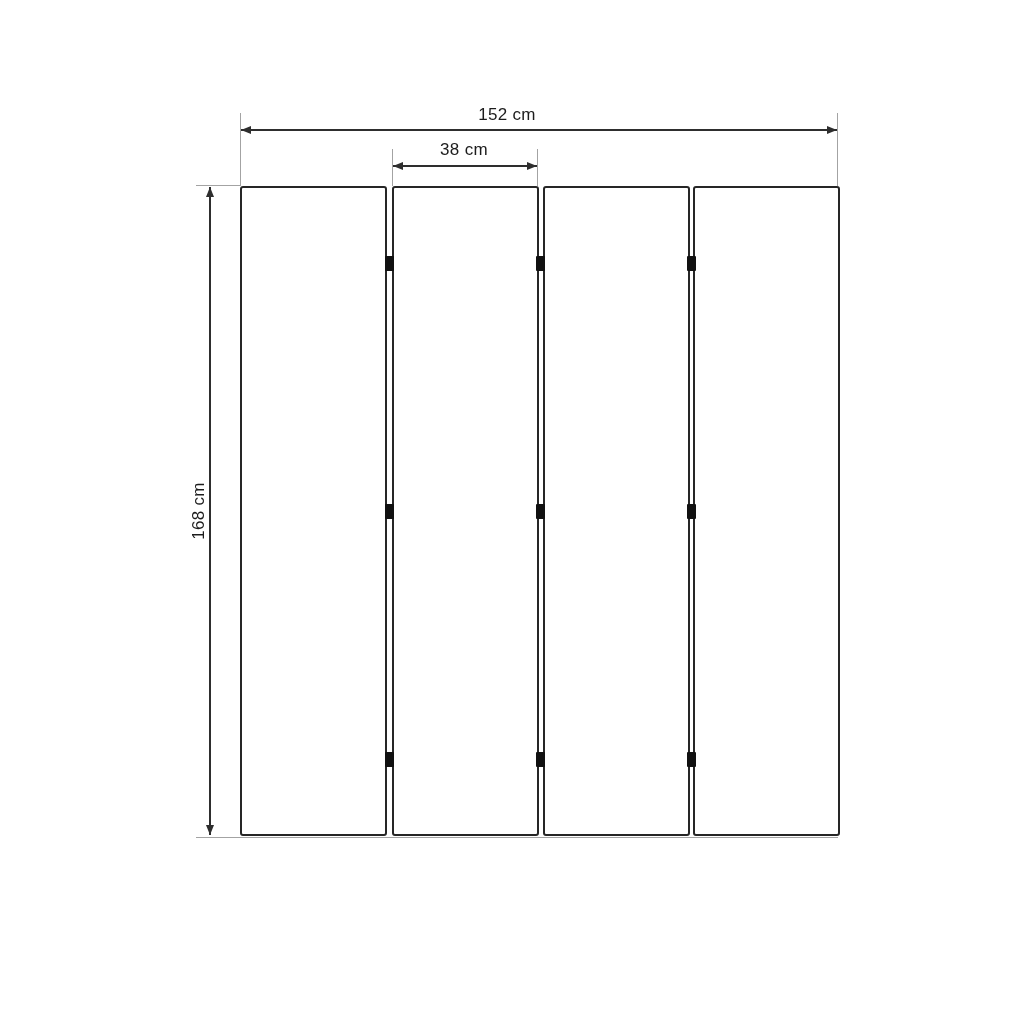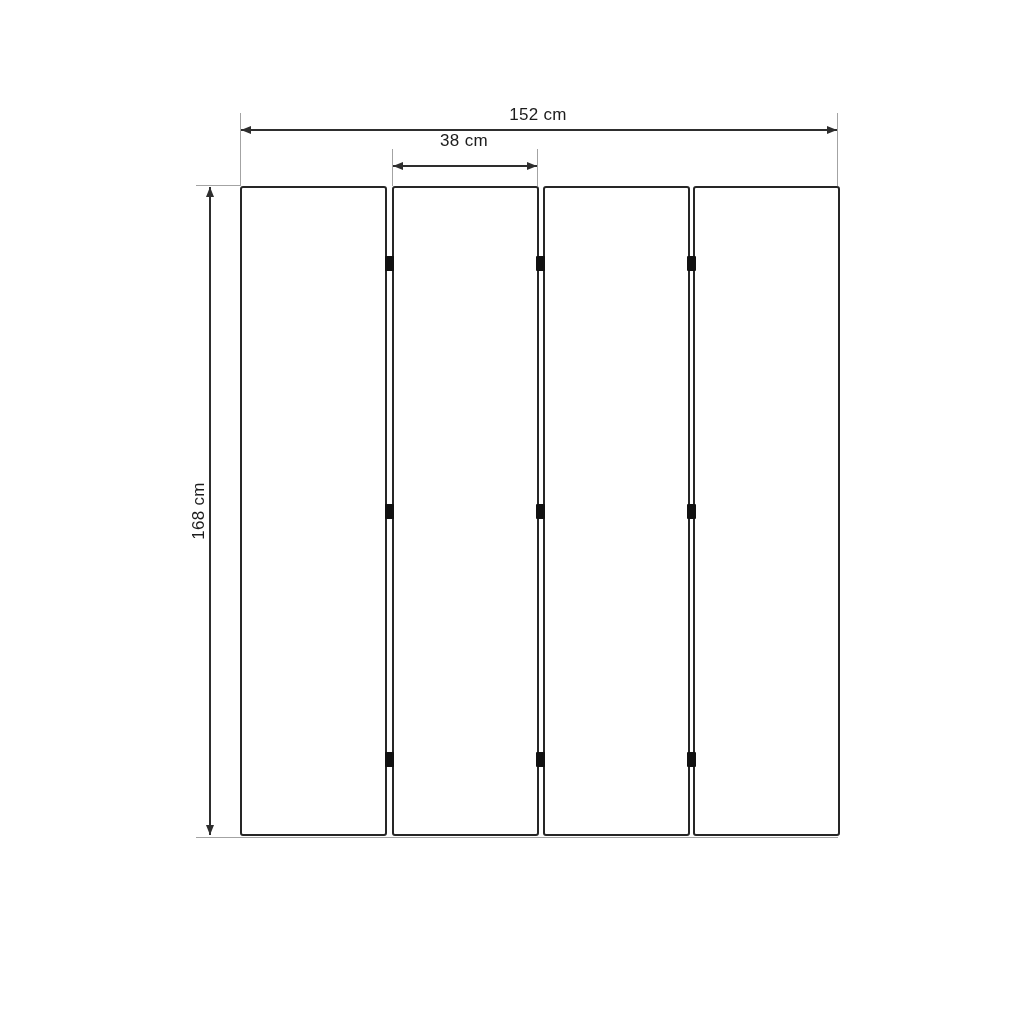--- a/index.html
+++ b/index.html
@@ -86,27 +86,27 @@
   
   .dim-label {
     position: absolute;
     color: var(--text, #1c1c1c);
     font-size: 17px;
     letter-spacing: 0.3px;
     white-space: nowrap;
     line-height: 1;
   }
   .label-total {
-    left: 538px;
+    left: 507px;
     top: 106px;
     transform: translateX(-50%);
   }
   .label-panel {
     left: 464px;
-    top: 132px;
+    top: 141px;
     transform: translateX(-50%);
   }
   .label-height {
     left: 198px;
     top: 511px;
     transform: translate(-50%, -50%) rotate(-90deg);
   }
 </style>
 </head>
 <body>

